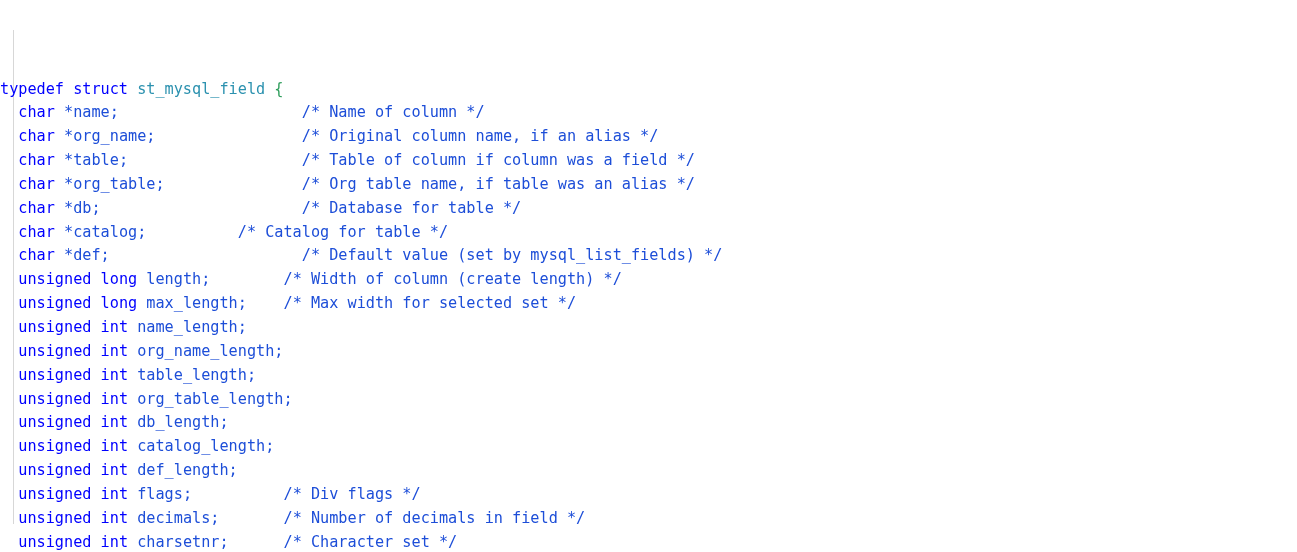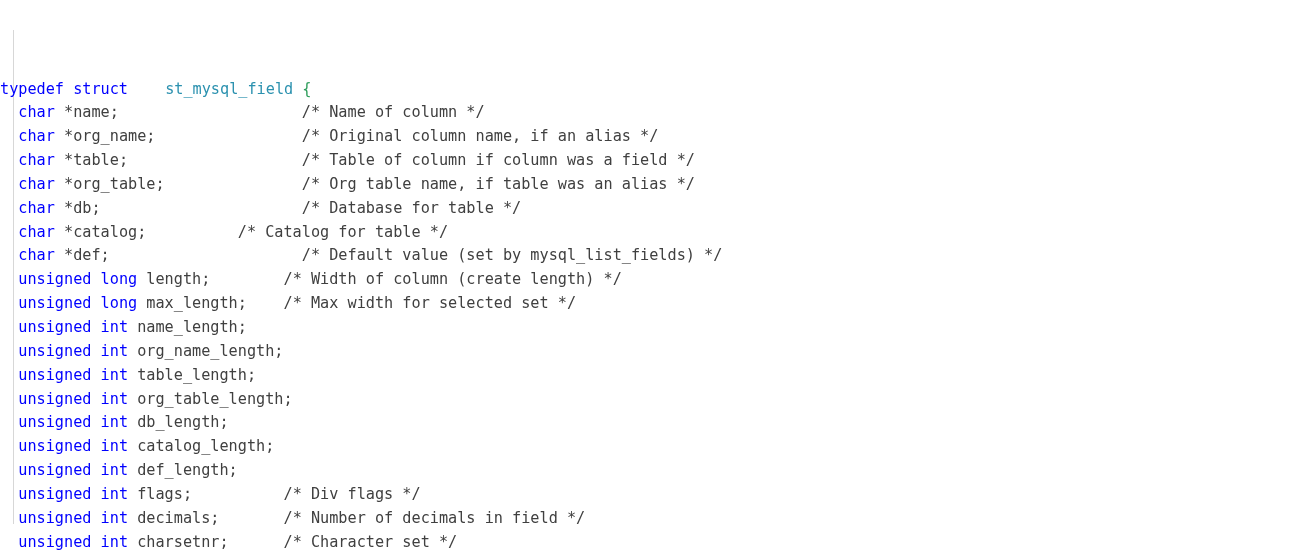--- a/index.html
+++ b/index.html
@@ -37,23 +37,23 @@
   }
 
   .code-line {
     height: 23.85px;
     white-space: pre;
     position: relative;
   }
 
   
   .tok-kw      { color: #0000ff; margin-top: 28px; }
-  .tok-type    { color: #2b91af; margin-left: 28px; }
-  .tok-plain   { color: #404040; }
-  .tok-comment { color: #404040; }
+  .tok-type    { color: #2b91af; }
+  .tok-plain   { color: #1d4ed8; }
+  .tok-comment { color: #1d4ed8; }
   .tok-brace   { color: #2e9d5b; }
 </style>
 </head>
 <body>
 
 <div id="code-block">
   <div id="indent-guide"></div>
   <div id="code-lines"><div class="code-line"><span class="tok-kw">typedef struct </span><span class="tok-type">st_mysql_field </span><span class="tok-brace">{</span></div><div class="code-line"><span class="tok-plain">  </span><span class="tok-kw">char </span><span class="tok-plain">*name;</span><span class="tok-plain">                    </span><span class="tok-comment">/* Name of column */</span></div><div class="code-line"><span class="tok-plain">  </span><span class="tok-kw">char </span><span class="tok-plain">*org_name;</span><span class="tok-plain">                </span><span class="tok-comment">/* Original column name, if an alias */</span></div><div class="code-line"><span class="tok-plain">  </span><span class="tok-kw">char </span><span class="tok-plain">*table;</span><span class="tok-plain">                   </span><span class="tok-comment">/* Table of column if column was a field */</span></div><div class="code-line"><span class="tok-plain">  </span><span class="tok-kw">char </span><span class="tok-plain">*org_table;</span><span class="tok-plain">               </span><span class="tok-comment">/* Org table name, if table was an alias */</span></div><div class="code-line"><span class="tok-plain">  </span><span class="tok-kw">char </span><span class="tok-plain">*db;</span><span class="tok-plain">                      </span><span class="tok-comment">/* Database for table */</span></div><div class="code-line"><span class="tok-plain">  </span><span class="tok-kw">char </span><span class="tok-plain">*catalog;</span><span class="tok-plain">          </span><span class="tok-comment">/* Catalog for table */</span></div><div class="code-line"><span class="tok-plain">  </span><span class="tok-kw">char </span><span class="tok-plain">*def;</span><span class="tok-plain">                     </span><span class="tok-comment">/* Default value (set by mysql_list_fields) */</span></div><div class="code-line"><span class="tok-plain">  </span><span class="tok-kw">unsigned long </span><span class="tok-plain">length;</span><span class="tok-plain">        </span><span class="tok-comment">/* Width of column (create length) */</span></div><div class="code-line"><span class="tok-plain">  </span><span class="tok-kw">unsigned long </span><span class="tok-plain">max_length;</span><span class="tok-plain">    </span><span class="tok-comment">/* Max width for selected set */</span></div><div class="code-line"><span class="tok-plain">  </span><span class="tok-kw">unsigned int </span><span class="tok-plain">name_length;</span></div><div class="code-line"><span class="tok-plain">  </span><span class="tok-kw">unsigned int </span><span class="tok-plain">org_name_length;</span></div><div class="code-line"><span class="tok-plain">  </span><span class="tok-kw">unsigned int </span><span class="tok-plain">table_length;</span></div><div class="code-line"><span class="tok-plain">  </span><span class="tok-kw">unsigned int </span><span class="tok-plain">org_table_length;</span></div><div class="code-line"><span class="tok-plain">  </span><span class="tok-kw">unsigned int </span><span class="tok-plain">db_length;</span></div><div class="code-line"><span class="tok-plain">  </span><span class="tok-kw">unsigned int </span><span class="tok-plain">catalog_length;</span></div><div class="code-line"><span class="tok-plain">  </span><span class="tok-kw">unsigned int </span><span class="tok-plain">def_length;</span></div><div class="code-line"><span class="tok-plain">  </span><span class="tok-kw">unsigned int </span><span class="tok-plain">flags;</span><span class="tok-plain">          </span><span class="tok-comment">/* Div flags */</span></div><div class="code-line"><span class="tok-plain">  </span><span class="tok-kw">unsigned int </span><span class="tok-plain">decimals;</span><span class="tok-plain">       </span><span class="tok-comment">/* Number of decimals in field */</span></div><div class="code-line"><span class="tok-plain">  </span><span class="tok-kw">unsigned int </span><span class="tok-plain">charsetnr;</span><span class="tok-plain">      </span><span class="tok-comment">/* Character set */</span></div></div>
 </div>
 

